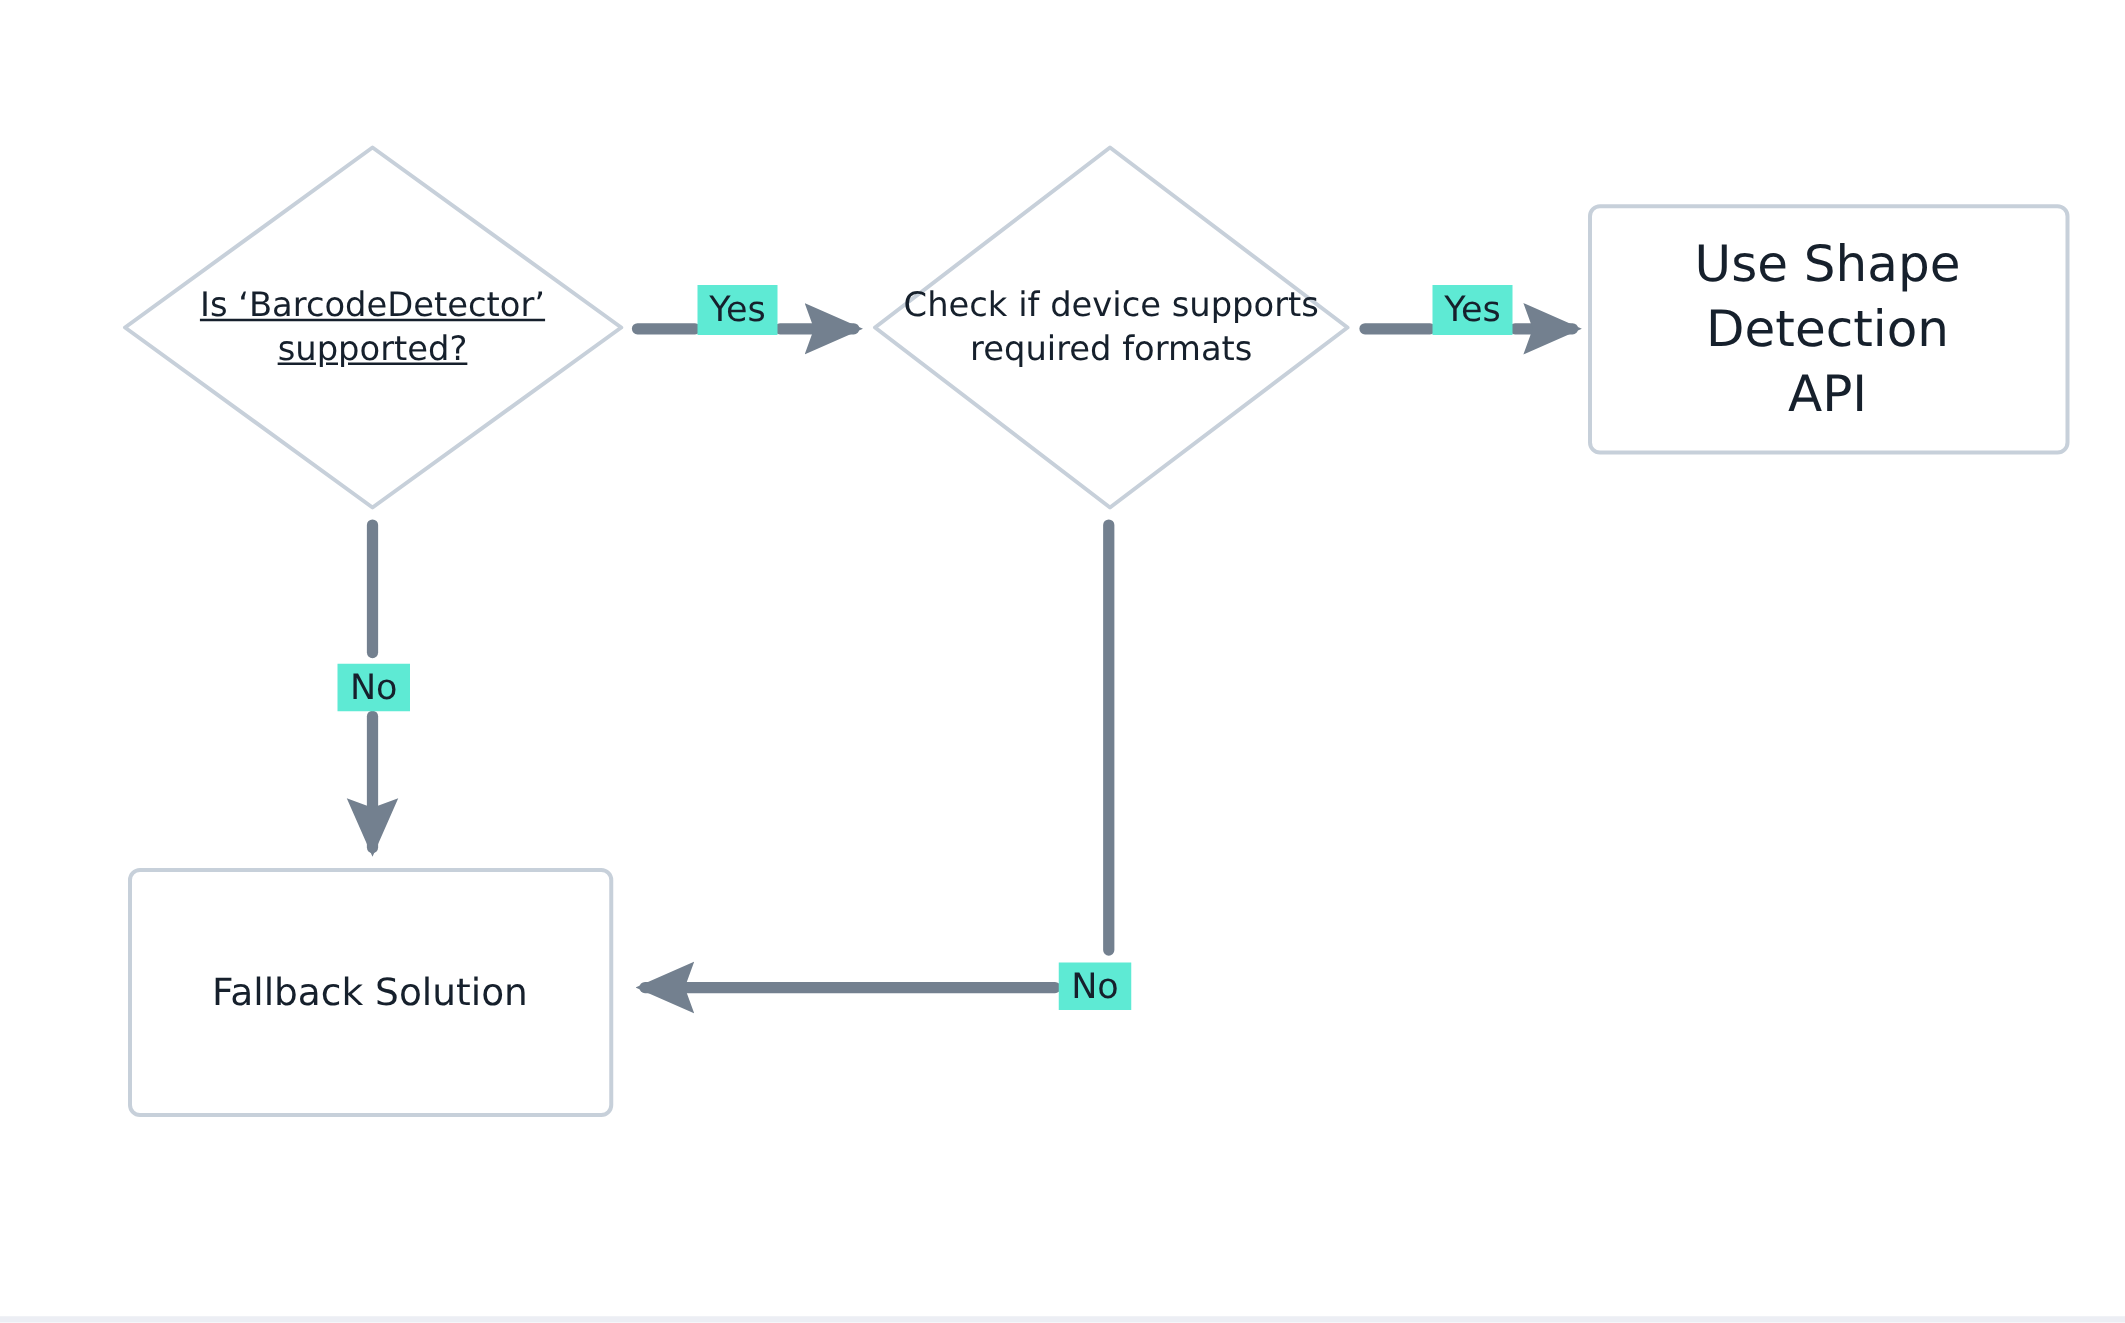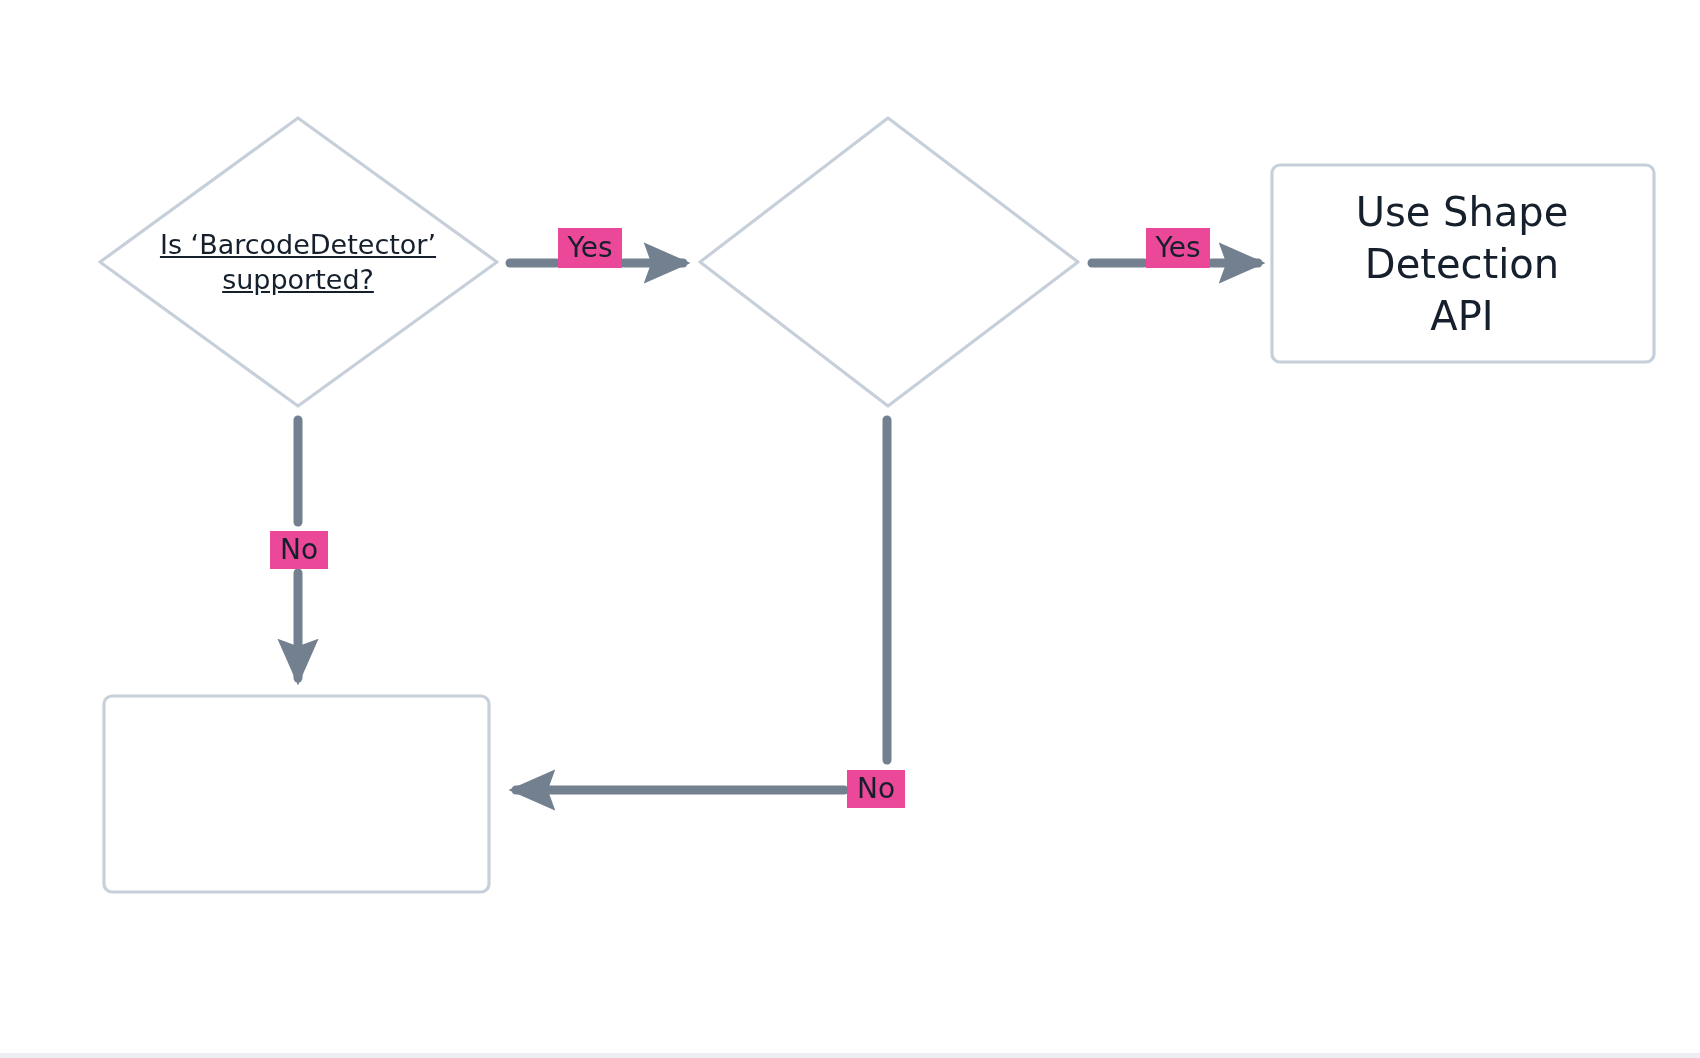--- a/index.html
+++ b/index.html
@@ -36,21 +36,21 @@
     line-height: 1.30;
     pointer-events: none;
     white-space: pre-line;
   }
   .edge-label {
     position: absolute;
     display: flex;
     align-items: center;
     justify-content: center;
     color: #16202c;
-    background: #ec4899;
+    background: #5eead4;
     line-height: 1.1;
   }
   #diamond-1-label { left: 120px; top: 196px; width: 356px; height: 132px; font-size: 27px; text-decoration: underline; }
   #diamond-2-label { left: 716px; top: 196px; width: 346px; height: 132px; font-size: 27px; }
   #box-shape-api-label { left: 1282px; top: 185px; width: 360px; height: 158px; font-size: 40px; }
   #box-fallback-label { left: 115px; top: 706px; width: 362px; height: 176px; font-size: 30px; }
 
   #label-yes-1 { left: 558px; top: 228px; width: 64px; height: 40px; font-size: 28px; }
   #label-yes-2 { left: 1146px; top: 228px; width: 64px; height: 40px; font-size: 28px; }
   #label-no-1  { left: 270px; top: 531px; width: 58px; height: 38px; font-size: 28px; }
@@ -94,24 +94,27 @@
     <line x1="298" y1="420" x2="298" y2="522" stroke="#73808f" stroke-width="9" stroke-linecap="round"></line>
     <line x1="298" y1="573" x2="298" y2="678" stroke="#73808f" stroke-width="9" stroke-linecap="round" marker-end="url(#arrowhead)"></line>
 
     <line x1="887" y1="420" x2="887" y2="760" stroke="#73808f" stroke-width="9" stroke-linecap="round"></line>
     <line x1="844" y1="790" x2="516" y2="790" stroke="#73808f" stroke-width="9" stroke-linecap="round" marker-end="url(#arrowhead)"></line>
   </svg>
 
   <div class="node-label" id="diamond-1-label">Is ‘BarcodeDetector’
 supported?</div>
 
+  <div class="node-label" id="diamond-2-label">Check if device supports
+required formats</div>
 
   <div class="node-label" id="box-shape-api-label">Use Shape Detection
 API</div>
 
+  <div class="node-label" id="box-fallback-label">Fallback Solution</div>
 
   <div class="edge-label" id="label-yes-1">Yes</div>
 
   <div class="edge-label" id="label-yes-2">Yes</div>
 
   <div class="edge-label" id="label-no-1">No</div>
 
   <div class="edge-label" id="label-no-2">No</div>
 
   <div id="bottom-scroll-track"></div>

